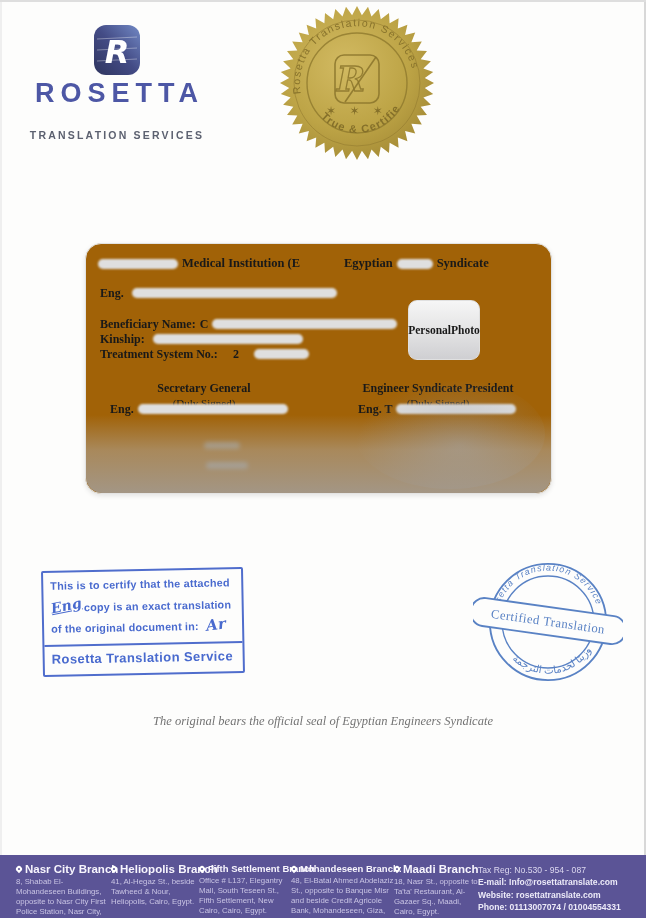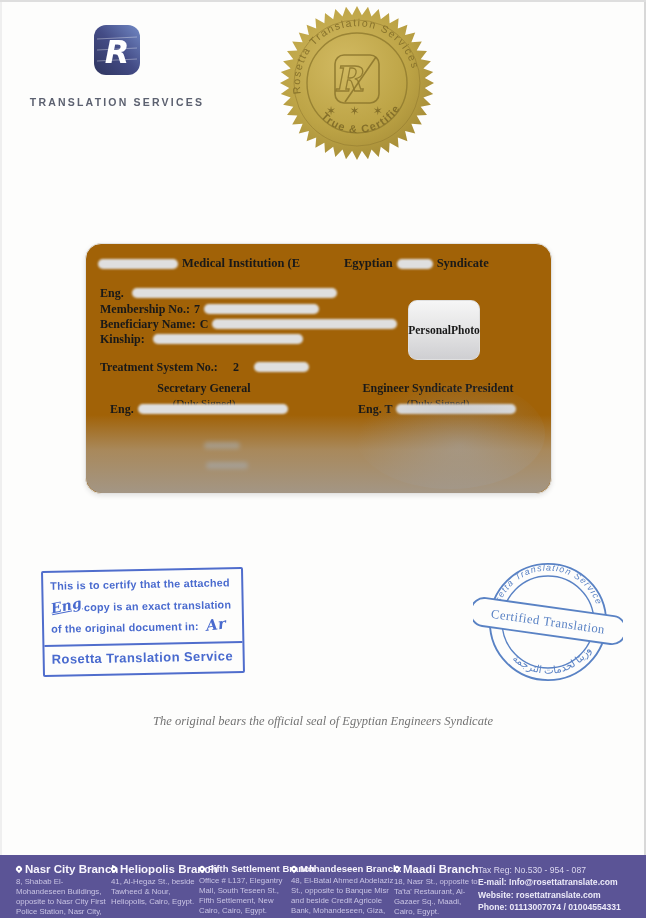--- a/index.html
+++ b/index.html
@@ -102,20 +102,21 @@
           <stop offset="0.5" stop-color="#434b85"></stop>
           <stop offset="1" stop-color="#7289c5"></stop>
         </linearGradient>
       </defs>
       <rect x="1" y="1" width="46" height="50" rx="12" fill="url(#lgmark)"></rect>
       <line x1="4" y1="15" x2="44" y2="13" stroke="#ffffff" stroke-opacity=".35" stroke-width="1"></line>
       <line x1="4" y1="26" x2="44" y2="24" stroke="#ffffff" stroke-opacity=".35" stroke-width="1"></line>
       <line x1="4" y1="37" x2="44" y2="35" stroke="#ffffff" stroke-opacity=".35" stroke-width="1"></line>
       <text x="24" y="39" text-anchor="middle" font-family="DejaVu Sans, sans-serif" font-size="32" font-weight="bold" font-style="italic" fill="#ffffff">R</text>
     </svg>
+    <div class="logo-word">ROSETTA</div>
     <div class="logo-tagline">TRANSLATION SERVICES</div>
   </div>
 
   <svg class="seal" width="156" height="158" viewBox="0 0 156 158">
     <defs>
       <radialGradient id="goldrg" cx="0.42" cy="0.38" r="0.75">
         <stop offset="0" stop-color="#d2ba62"></stop>
         <stop offset="0.55" stop-color="#bda446"></stop>
         <stop offset="1" stop-color="#9d8330"></stop>
       </radialGradient>
@@ -146,36 +147,31 @@
       <span>Egyptian</span>
       <span class="blob" style="width:36px;"></span>
       <span>Syndicate</span>
     </div>
 
     <div class="c-row" style="left:14px;top:42px;">
       <span>Eng.</span>
       <span></span>
       <span class="blob" style="width:205px;"></span>
     </div>
-    <div class="c-row" style="left:14px;top:58px;">
-      <span>Membership No.:</span>
-      <span>7</span>
-      <span class="blob" style="width:115px;"></span>
-    </div>
     <div class="c-row" style="left:14px;top:88px;">
       <span>Kinship:</span>
       <span></span>
       <span class="blob" style="width:150px;"></span>
     </div>
     <div class="c-row" style="left:14px;top:73px;">
       <span>Beneficiary Name:</span>
       <span>C</span>
       <span class="blob" style="width:185px;"></span>
     </div>
-    <div class="c-row" style="left:14px;top:116px;gap:15px;">
+    <div class="c-row" style="left:14px;top:103px;gap:15px;">
       <span>Treatment System No.:</span>
       <span>2</span>
       <span class="blob" style="width:55px;"></span>
     </div>
 
     <div class="photo-box">
       <span>Personal</span>
       <span>Photo</span>
     </div>
 

